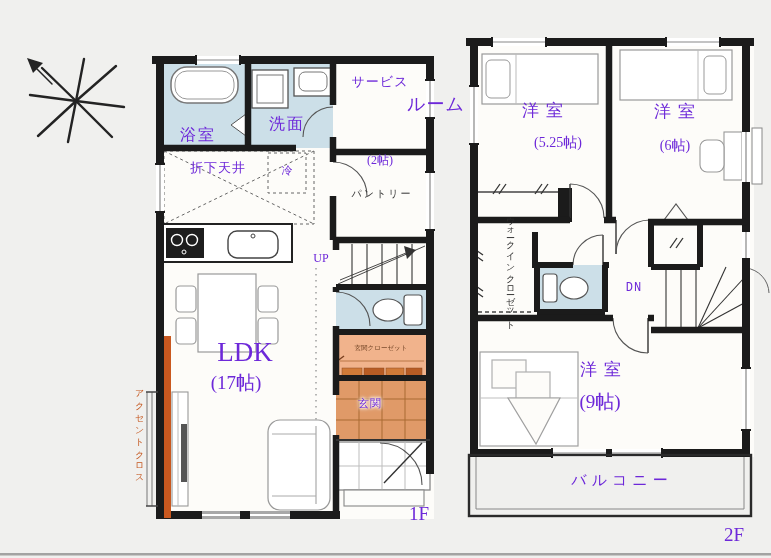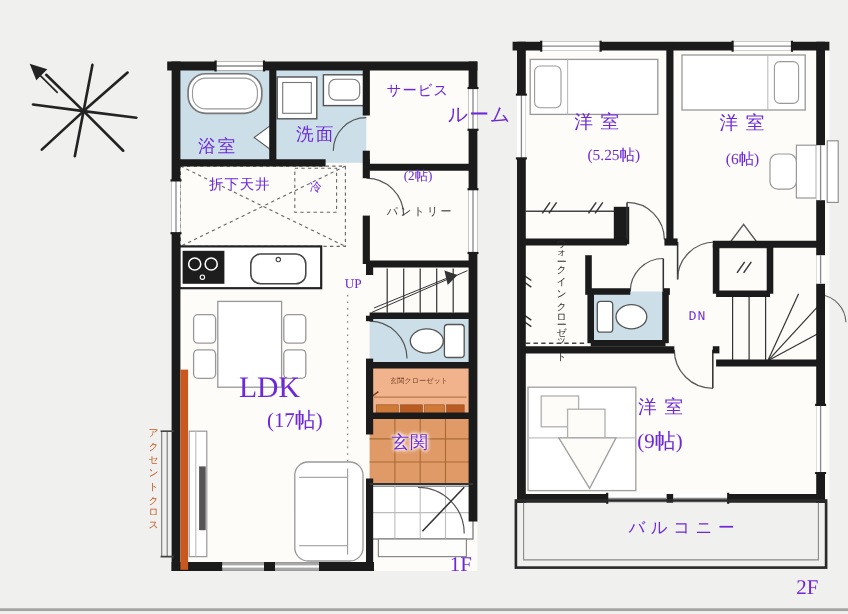--- a/index.html
+++ b/index.html
@@ -341,22 +341,22 @@
   <div class="lbl" style="left:198px;top:123px;font-size:16px;letter-spacing:2px;margin-top:12px;">浴室</div>
   <div class="lbl" style="left:287px;top:124px;font-size:16px;letter-spacing:2px;">洗面</div>
   <div class="lbl" style="left:380px;top:82px;font-size:13px;letter-spacing:1px;">サービス</div>
   <div class="lbl" style="left:388px;top:104px;font-size:18px;letter-spacing:1px;margin-left:48px;">ルーム</div>
   <div class="lbl" style="left:380px;top:126px;font-size:12px;margin-top:34px;">(2帖)</div>
   <div class="lbl" style="left:218px;top:168px;font-size:13px;letter-spacing:1px;">折下天井</div>
   <div class="lbl" style="left:287px;top:171px;font-size:11px;">冷</div>
   <div class="lbl" style="left:382px;top:194px;font-size:10px;letter-spacing:2px;color:#3a3a3a;">パントリー</div>
   <div class="lbl" style="left:321px;top:258px;font-size:12px;">UP</div>
   <div class="lbl" style="left:245px;top:352px;font-size:27px;">LDK</div>
-  <div class="lbl" style="left:268px;top:383px;font-size:19px;">(17帖)</div>
-  <div class="lbl halo" style="left:351px;top:404px;font-size:16px;letter-spacing:1px;padding-left:44px;">玄関</div>
+  <div class="lbl" style="left:236px;top:383px;font-size:19px;">(17帖)</div>
+  <div class="lbl halo" style="left:370px;top:404px;font-size:11px;letter-spacing:1px;">玄関</div>
   <div class="lbl" style="left:381px;top:348px;font-size:6.5px;color:#6e4022;">玄関クローゼット</div>
   <div class="lbl vert accent-txt" style="left:139px;top:432px;font-size:9px;">アクセントクロス</div>
   <div class="lbl" style="left:419px;top:514px;font-size:19px;">1F</div>
 
   <div class="lbl" style="left:546px;top:111px;font-size:17px;letter-spacing:7px;">洋室</div>
   <div class="lbl" style="left:546px;top:143px;font-size:14px;margin-left:12px;">(5.25帖)</div>
   <div class="lbl" style="left:678px;top:112px;font-size:17px;letter-spacing:7px;">洋室</div>
   <div class="lbl" style="left:675px;top:146px;font-size:14px;">(6帖)</div>
   <div class="wic" style="position:absolute;left:510px;top:268px;"><span>ウォークイン</span><span>クローゼット</span></div>
   <div class="lbl" style="left:634px;top:288px;font-size:12px;letter-spacing:1px;font-family:Liberation Mono, monospace;">DN</div>

